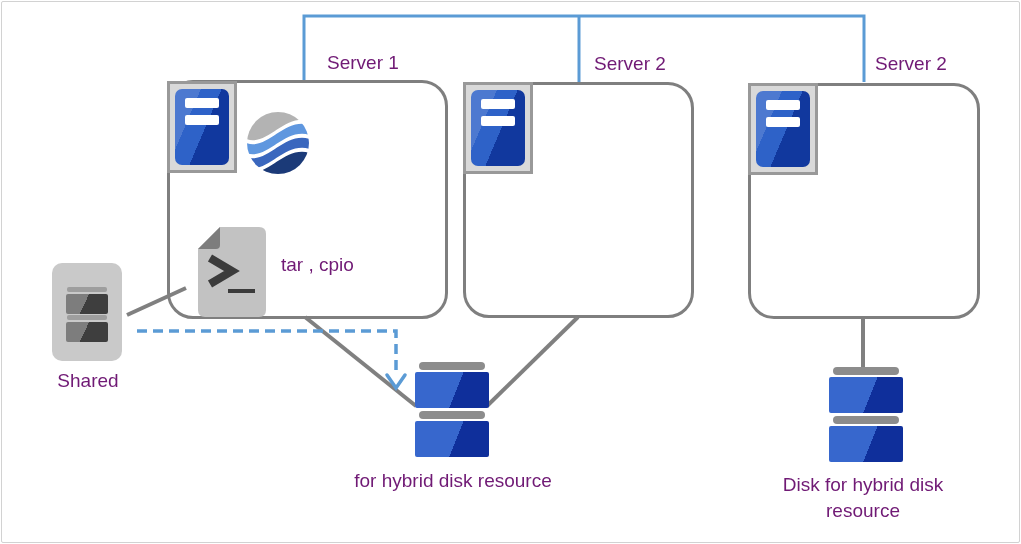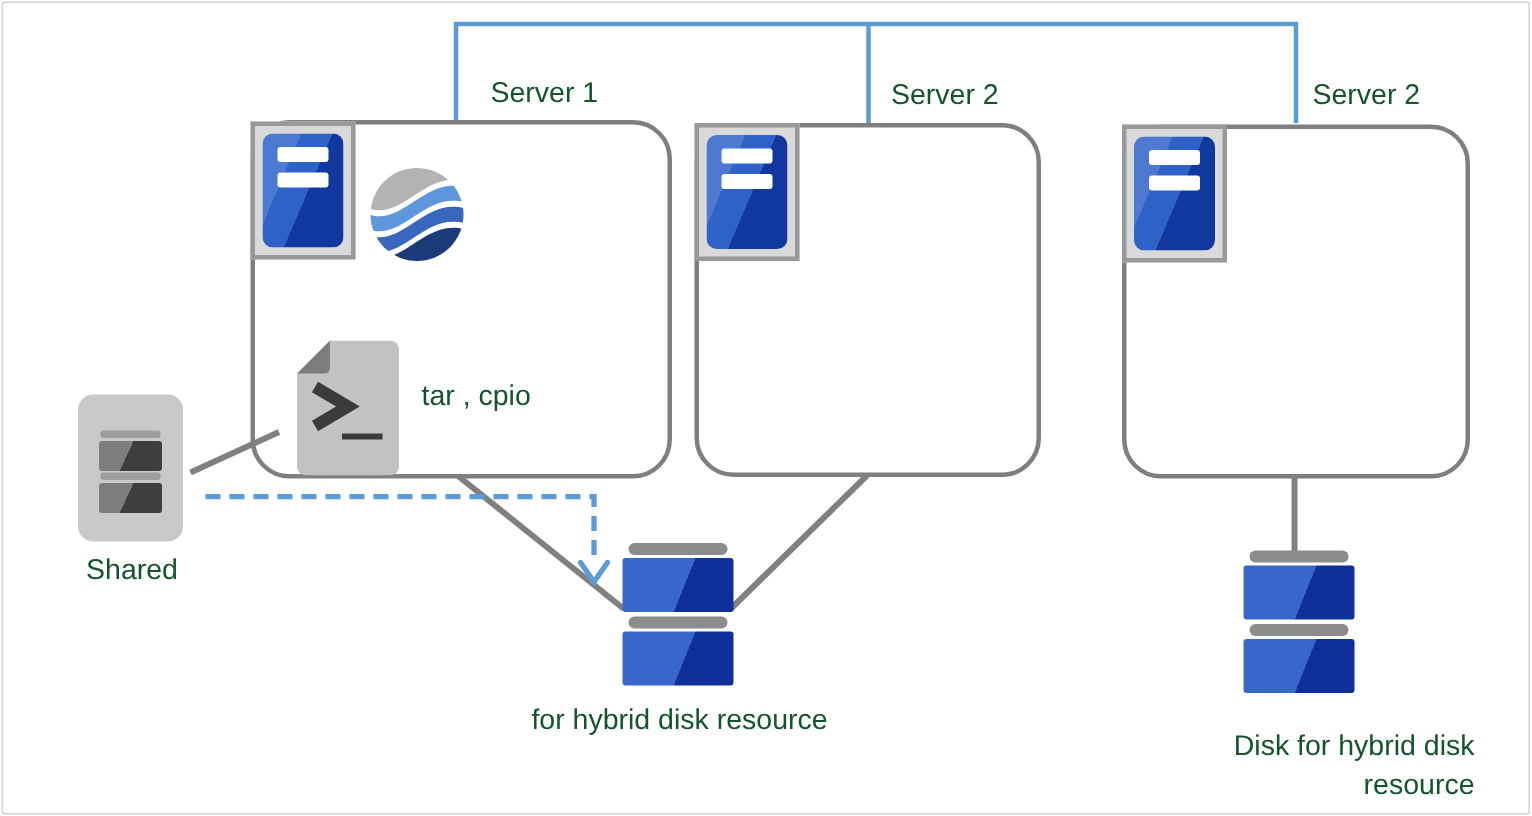--- a/index.html
+++ b/index.html
@@ -1,19 +1,19 @@
 <!DOCTYPE html>
 <html><head>
 <meta charset="utf-8">
 <style>
   html,body { margin:0; padding:0; background:#ffffff; }
   .stage {
     position:relative; width:1021px; height:544px;
     font-family:"Liberation Sans", sans-serif;
-    color:#14532d; background:#ffffff; overflow:hidden;
+    color:#701a75; background:#ffffff; overflow:hidden;
   }
   .frame {
     position:absolute; left:1px; top:1px; right:1px; bottom:1px;
     border:1px solid #d2d2d2; border-radius:2px;
   }
   .server-box {
     position:absolute; background:#ffffff;
     border:3px solid #7f7f7f; border-radius:26px;
     box-sizing:border-box;
   }
@@ -26,21 +26,21 @@
   .label { position:absolute; z-index:4; font-size:19px; line-height:24px; white-space:nowrap; }
   #server1-label { left:327px; top:51px; }
   #server2-label { left:594px; top:52px; }
   #server3-label { left:875px; top:52px; }
 
   .multiline { white-space:normal; }
   #hybrid-label { left:316px; top:103px; line-height:25px; }
   #tar-label    { left:281px; top:253px; }
   #backup-label { left:18px;  top:369px; width:140px; text-align:center; line-height:24px; }
   #shared-disk-label { left:333px; top:468px; width:240px; text-align:center; line-height:26px; }
-  #hybrid-disk-label { left:743px; top:485px; width:240px; text-align:right; line-height:26px; }
+  #hybrid-disk-label { left:743px; top:472px; width:240px; text-align:center; line-height:26px; }
 
   
   .server-icon {
     position:absolute; z-index:5; width:70px; height:92px;
     background:#d9d9d9; border:3px solid #999999; box-sizing:border-box;
   }
   #server1-icon { left:167px; top:81px; }
   #server2-icon { left:463px; top:82px; }
   #server3-icon { left:748px; top:83px; }
   .tower {

